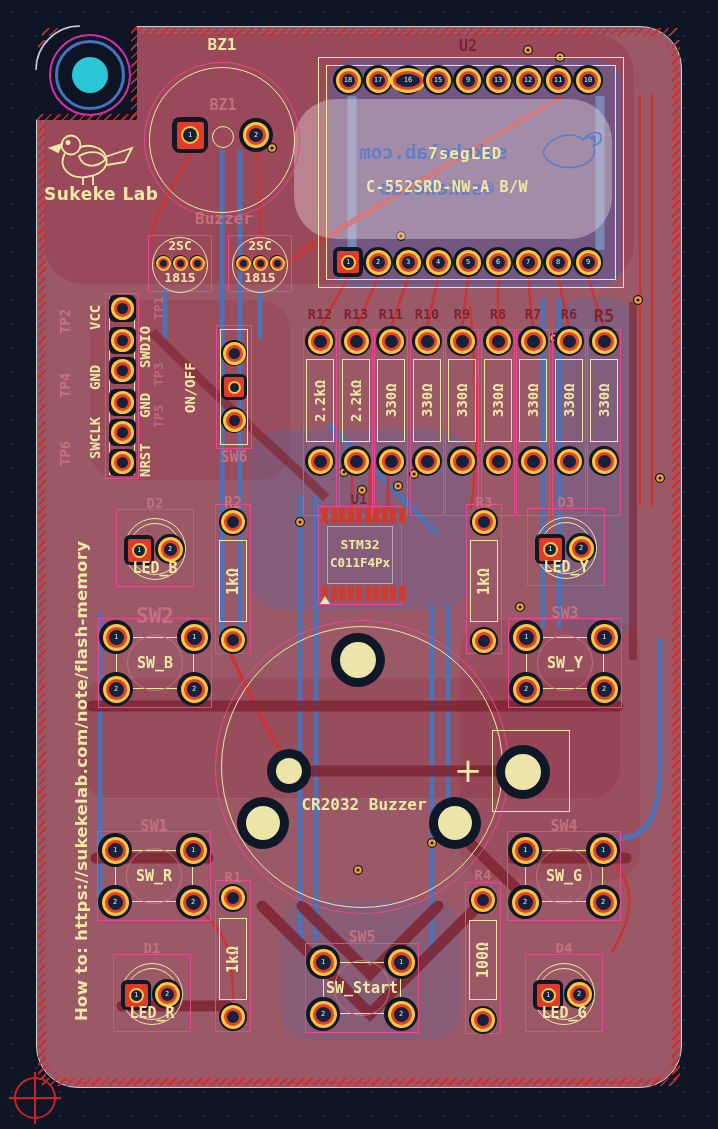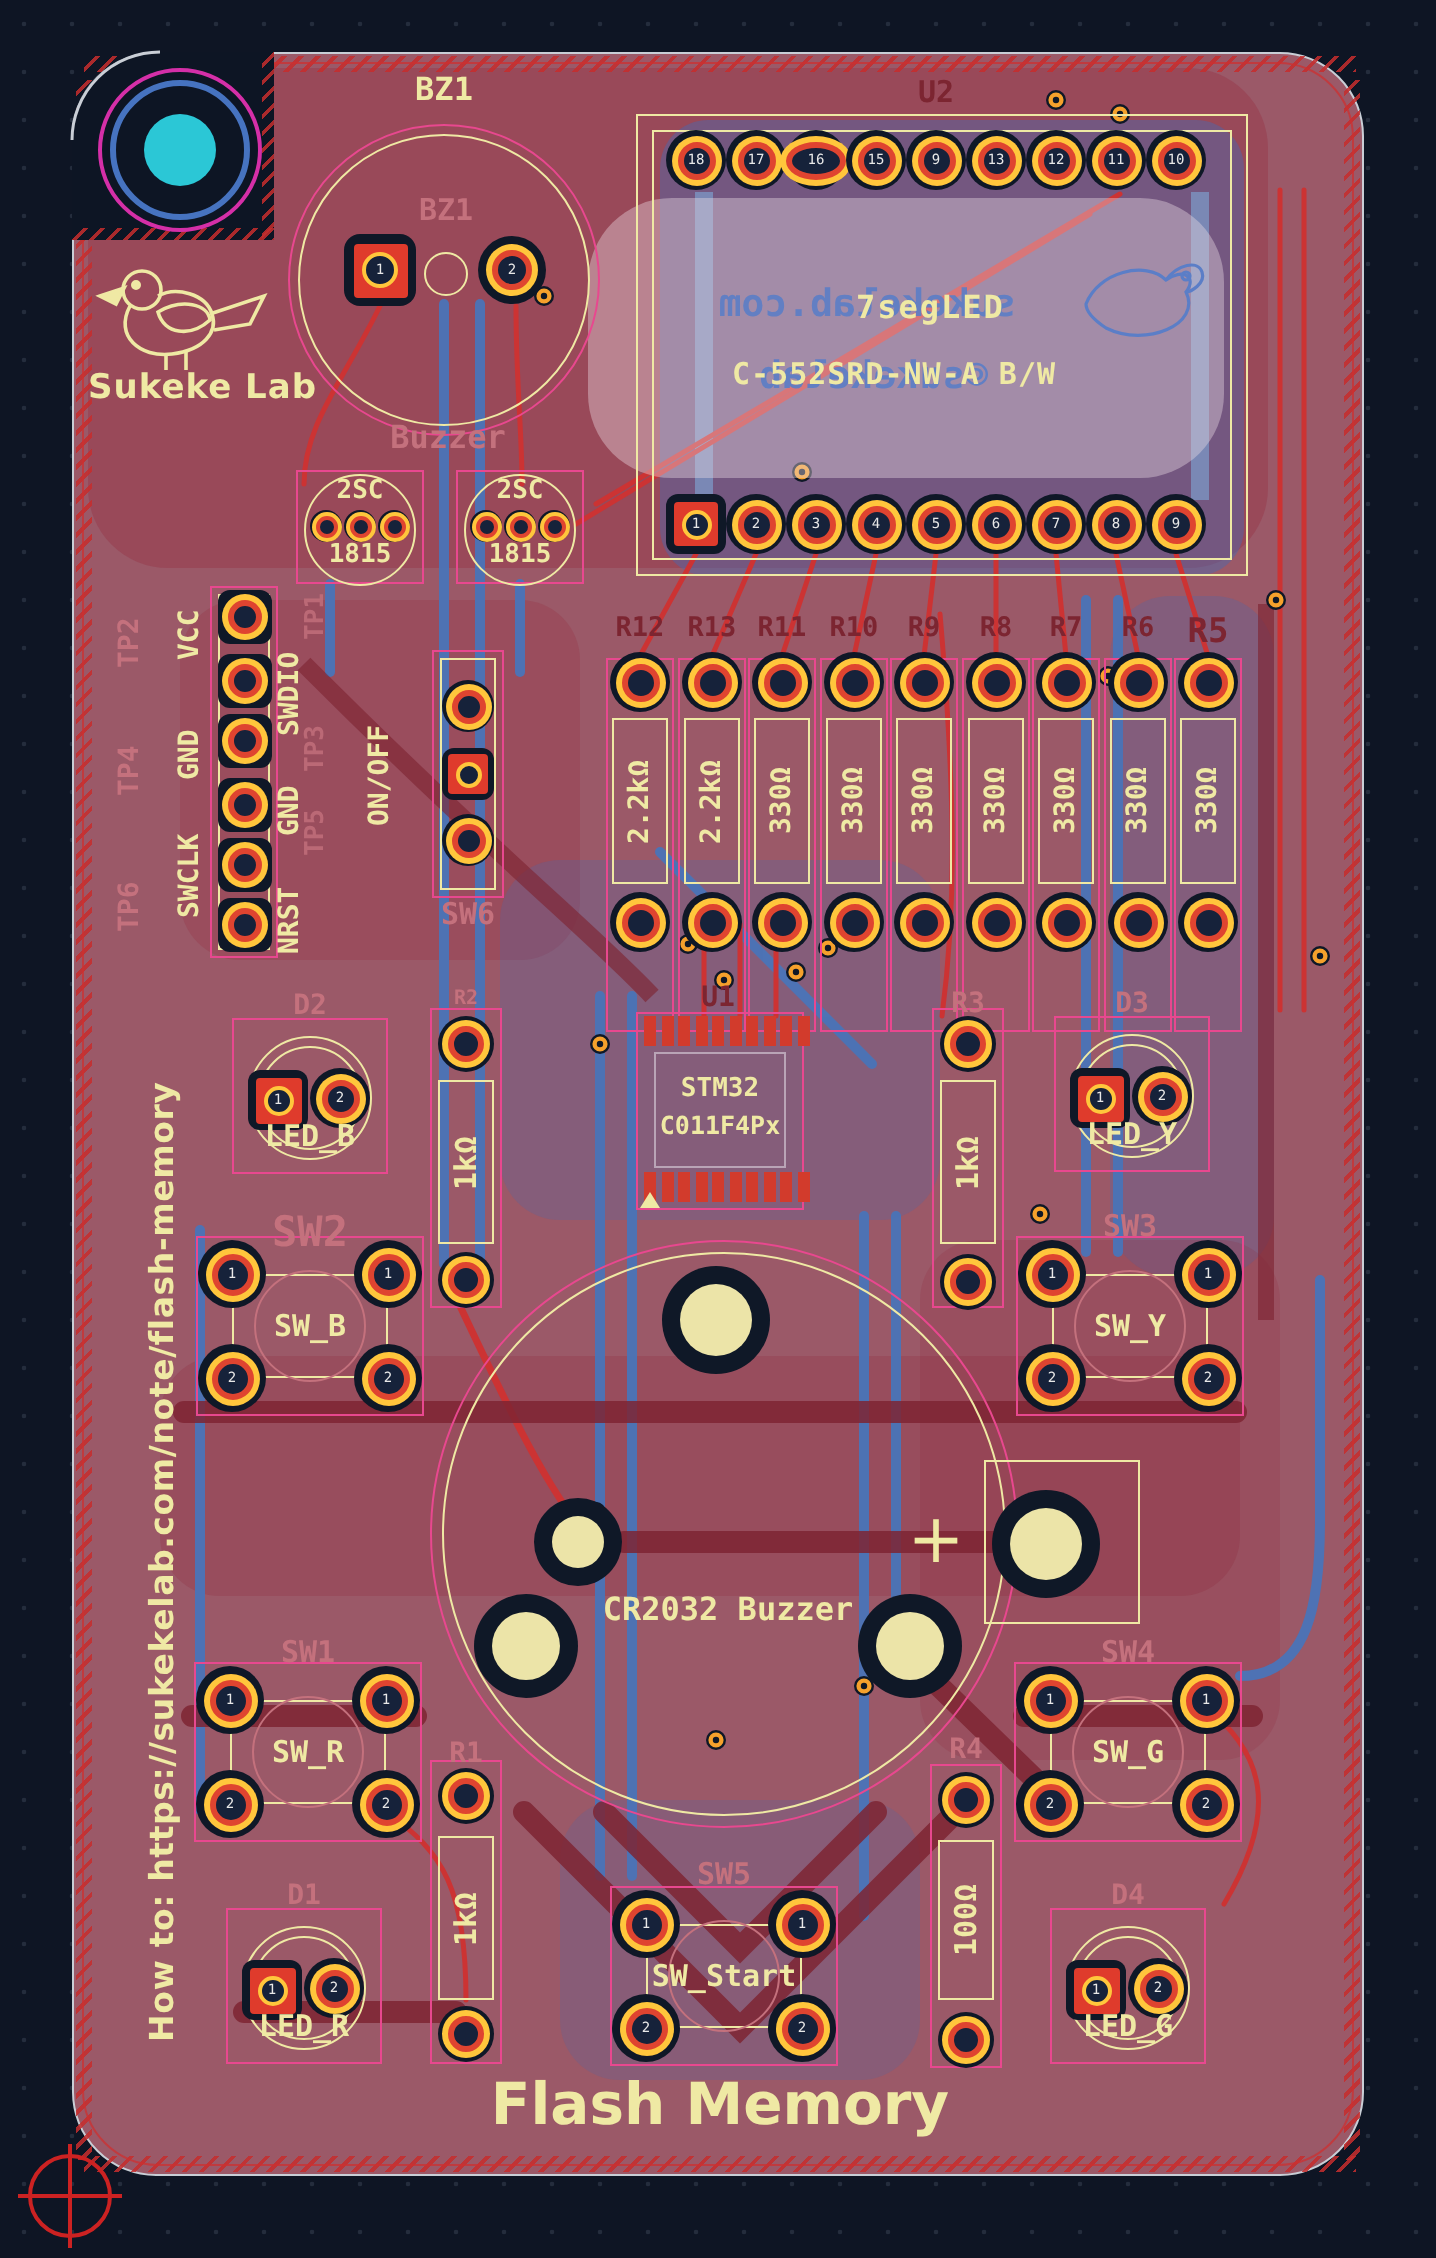--- a/index.html
+++ b/index.html
@@ -594,21 +594,21 @@
     <div class="smd" style="left:398.5px;top:586px;width:6px;height:15px"></div>
   <div class="p mono silk cen" style="left:330px;top:537px;width:60px;font-size:13px">
       <span>STM32</span>
     </div>
   <div class="p mono silk cen" style="left:322px;top:555px;width:76px;font-size:12.5px">
       <span>C011F4Px</span>
     </div>
   <div class="p" style="left:320px;top:596px;width:0;height:0;border-left:5px solid transparent;border-right:5px solid transparent;border-bottom:8px solid #efe9a4"></div>
 
   <div class="p court" style="left:215px;top:504px;width:36px;height:150px"></div>
-  <div class="p mono fabp cen" style="left:215px;top:494px;width:36px;font-size:10px">
+  <div class="p mono fabp cen" style="left:215px;top:494px;width:36px;font-size:15px">
       <span>R2</span>
     </div>
   <div class="p pad cen" style="left:219px;top:508px;width:28px;height:28px">
       <div class="ring cen" style="width:18px;height:18px"></div>
     </div>
   <div class="p silkbox vt mono silk" style="left:219px;top:540px;width:28px;height:82px;font-size:15px">
       <span>1kΩ</span>
     </div>
   <div class="p pad cen" style="left:219px;top:626px;width:28px;height:28px">
       <div class="ring cen" style="width:18px;height:18px"></div>
@@ -922,17 +922,14 @@
       <path d="M23,29 C15,44 28,55 44,53 C60,51 67,42 64,33 C61,23 46,19 37,24"></path>
       <path d="M37,32 C49,25 62,28 63,36 C53,45 40,43 37,32 Z"></path>
       <path d="M63,33 L90,24 L83,38 L65,41"></path>
       <path d="M41,53 V61 M51,52 V61"></path>
     </g>
   </svg>
   <div class="p sans silk" style="left:44px;top:184px;font-size:17px;letter-spacing:.5px"><span>Sukeke Lab</span></div>
   <div class="p vt sans silk" style="left:66px;top:524px;width:30px;height:514px;font-size:16.5px;letter-spacing:.3px">
       <span>How to: https://sukekelab.com/note/flash-memory</span>
     </div>
-  <div class="p sans silk cen" style="left:238px;top:1035px;width:244px;font-size:29px">
-      <span>Flash Memory</span>
-    </div>
 
 </div>
 
 </body></html>

